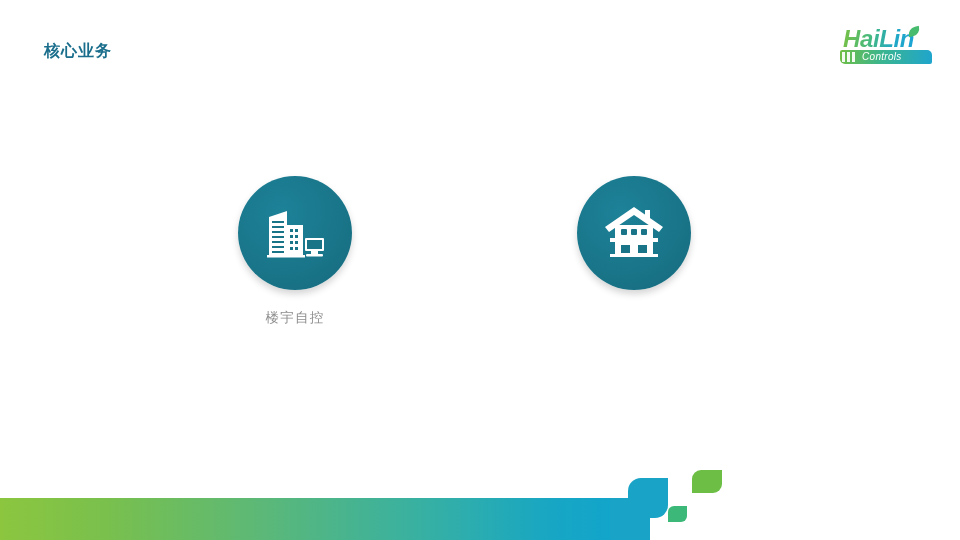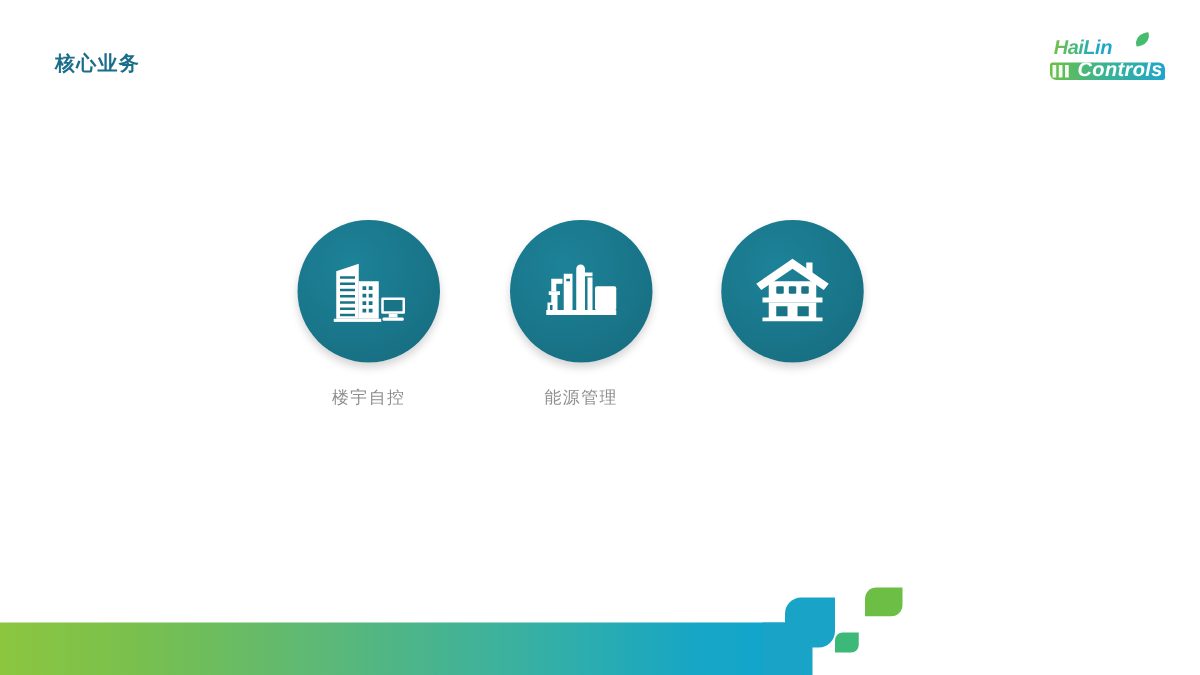--- a/index.html
+++ b/index.html
@@ -38,21 +38,21 @@
     position: absolute;
     right: 27px;
     top: 28px;
     width: 96px;
     height: 38px;
   }
   #logo-wordmark {
     position: absolute;
     left: 6px;
     top: 0px;
-    font-size: 16px;
+    font-size: 24px;
     font-weight: bold;
     font-style: italic;
     letter-spacing: -0.4px;
     line-height: 21px;
     background: linear-gradient(100deg, #7ac143 0%, #46b97e 38%, #22a8c4 70%, #1ba3d6 100%);
     -webkit-background-clip: text;
     background-clip: text;
     color: transparent;
     text-align: center;
     -webkit-text-fill-color: transparent;
@@ -90,22 +90,22 @@
     display: block;
     width: 3px;
     height: 10px;
     background: #ffffff;
     opacity: 0.92;
   }
   #logo-sub {
     position: absolute;
     left: 22px;
     top: 1px;
-    font-size: 16px;
-    font-weight: bold;
+    font-size: 10px;
+    font-weight: normal;
     font-style: italic;
     letter-spacing: 0.3px;
     color: #ffffff;
     line-height: 12px;
   }
 
   
   #items {
     position: absolute;
     left: 0;
@@ -248,51 +248,20 @@
             <rect x="40" y="33" width="19" height="13" rx="1"></rect>
             <rect x="46" y="46" width="7" height="3"></rect>
             <rect x="41" y="49" width="17" height="2.5" rx="1"></rect>
           </g>
           <rect x="42" y="35" width="15" height="9" fill="#197488"></rect>
         </svg>
       </div>
       <div class="caption">楼宇自控</div>
     </div>
 
-    <div class="item" id="item-1">
-      <div class="disc">
-        <svg width="60" height="56" viewBox="0 0 60 56">
-          <g fill="#ffffff">
-
-            <path d="M6 18 h9 v4 h-5 v6 h-4 z"></path>
-            <rect x="4" y="28" width="9" height="3"></rect>
-            <rect x="6" y="31" width="5" height="12"></rect>
-
-            <rect x="16" y="14" width="7" height="29"></rect>
-
-            <path d="M26 10 a3.5 3.5 0 0 1 7 0 v33 h-7 z"></path>
-
-            <rect x="35" y="17" width="4" height="26"></rect>
-
-            <path d="M33 13 h6 v3 h-6 z"></path>
-
-            <rect x="41" y="24" width="17" height="19" rx="1.5"></rect>
-
-            <rect x="2" y="43" width="56" height="4"></rect>
-
-            <rect x="3" y="37" width="6" height="6"></rect>
-          </g>
-          <g fill="#197488">
-            <rect x="5" y="39" width="2" height="4"></rect>
-            <rect x="18" y="18" width="3" height="2"></rect>
-          </g>
-        </svg>
-      </div>
-      <div class="caption">能源管理</div>
-    </div>
 
     <div class="item" id="item-2">
       <div class="disc">
         <svg width="62" height="56" viewBox="0 0 62 56">
           <g fill="#ffffff">
 
             <rect x="42" y="5" width="5" height="10"></rect>
 
             <path d="M31 2 L60 22 L56 27 L31 10 L6 27 L2 22 Z"></path>
 

